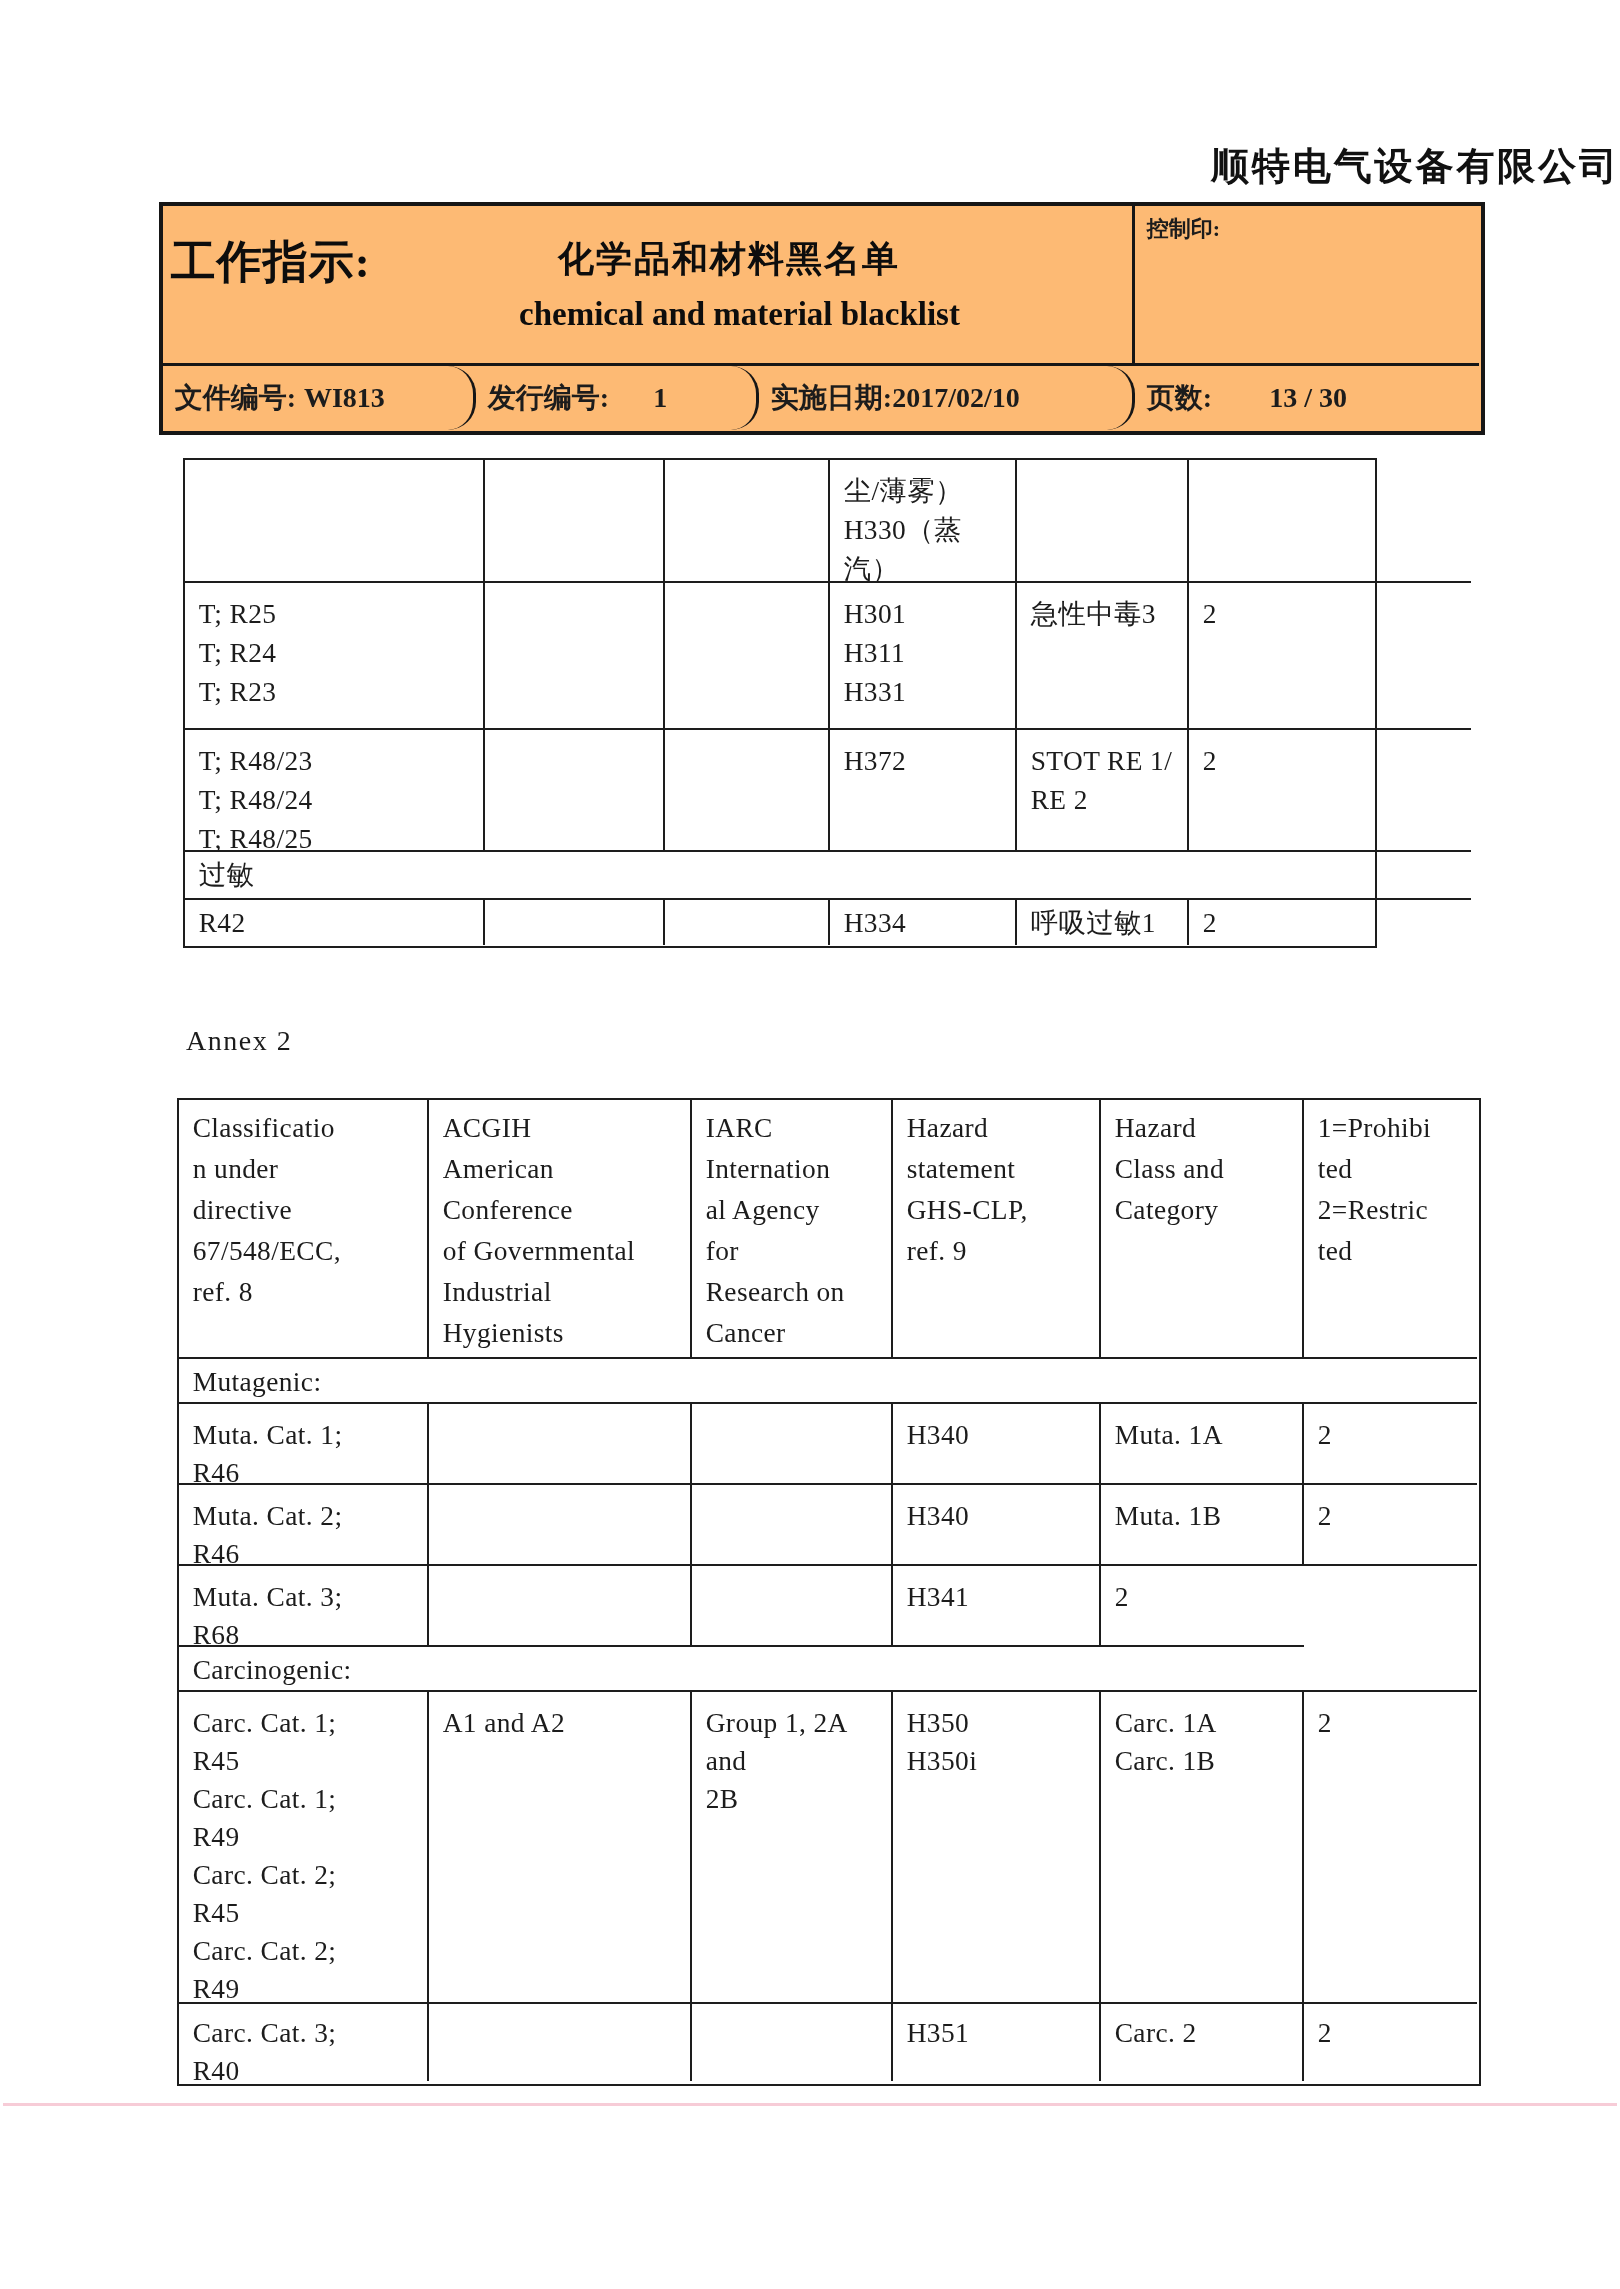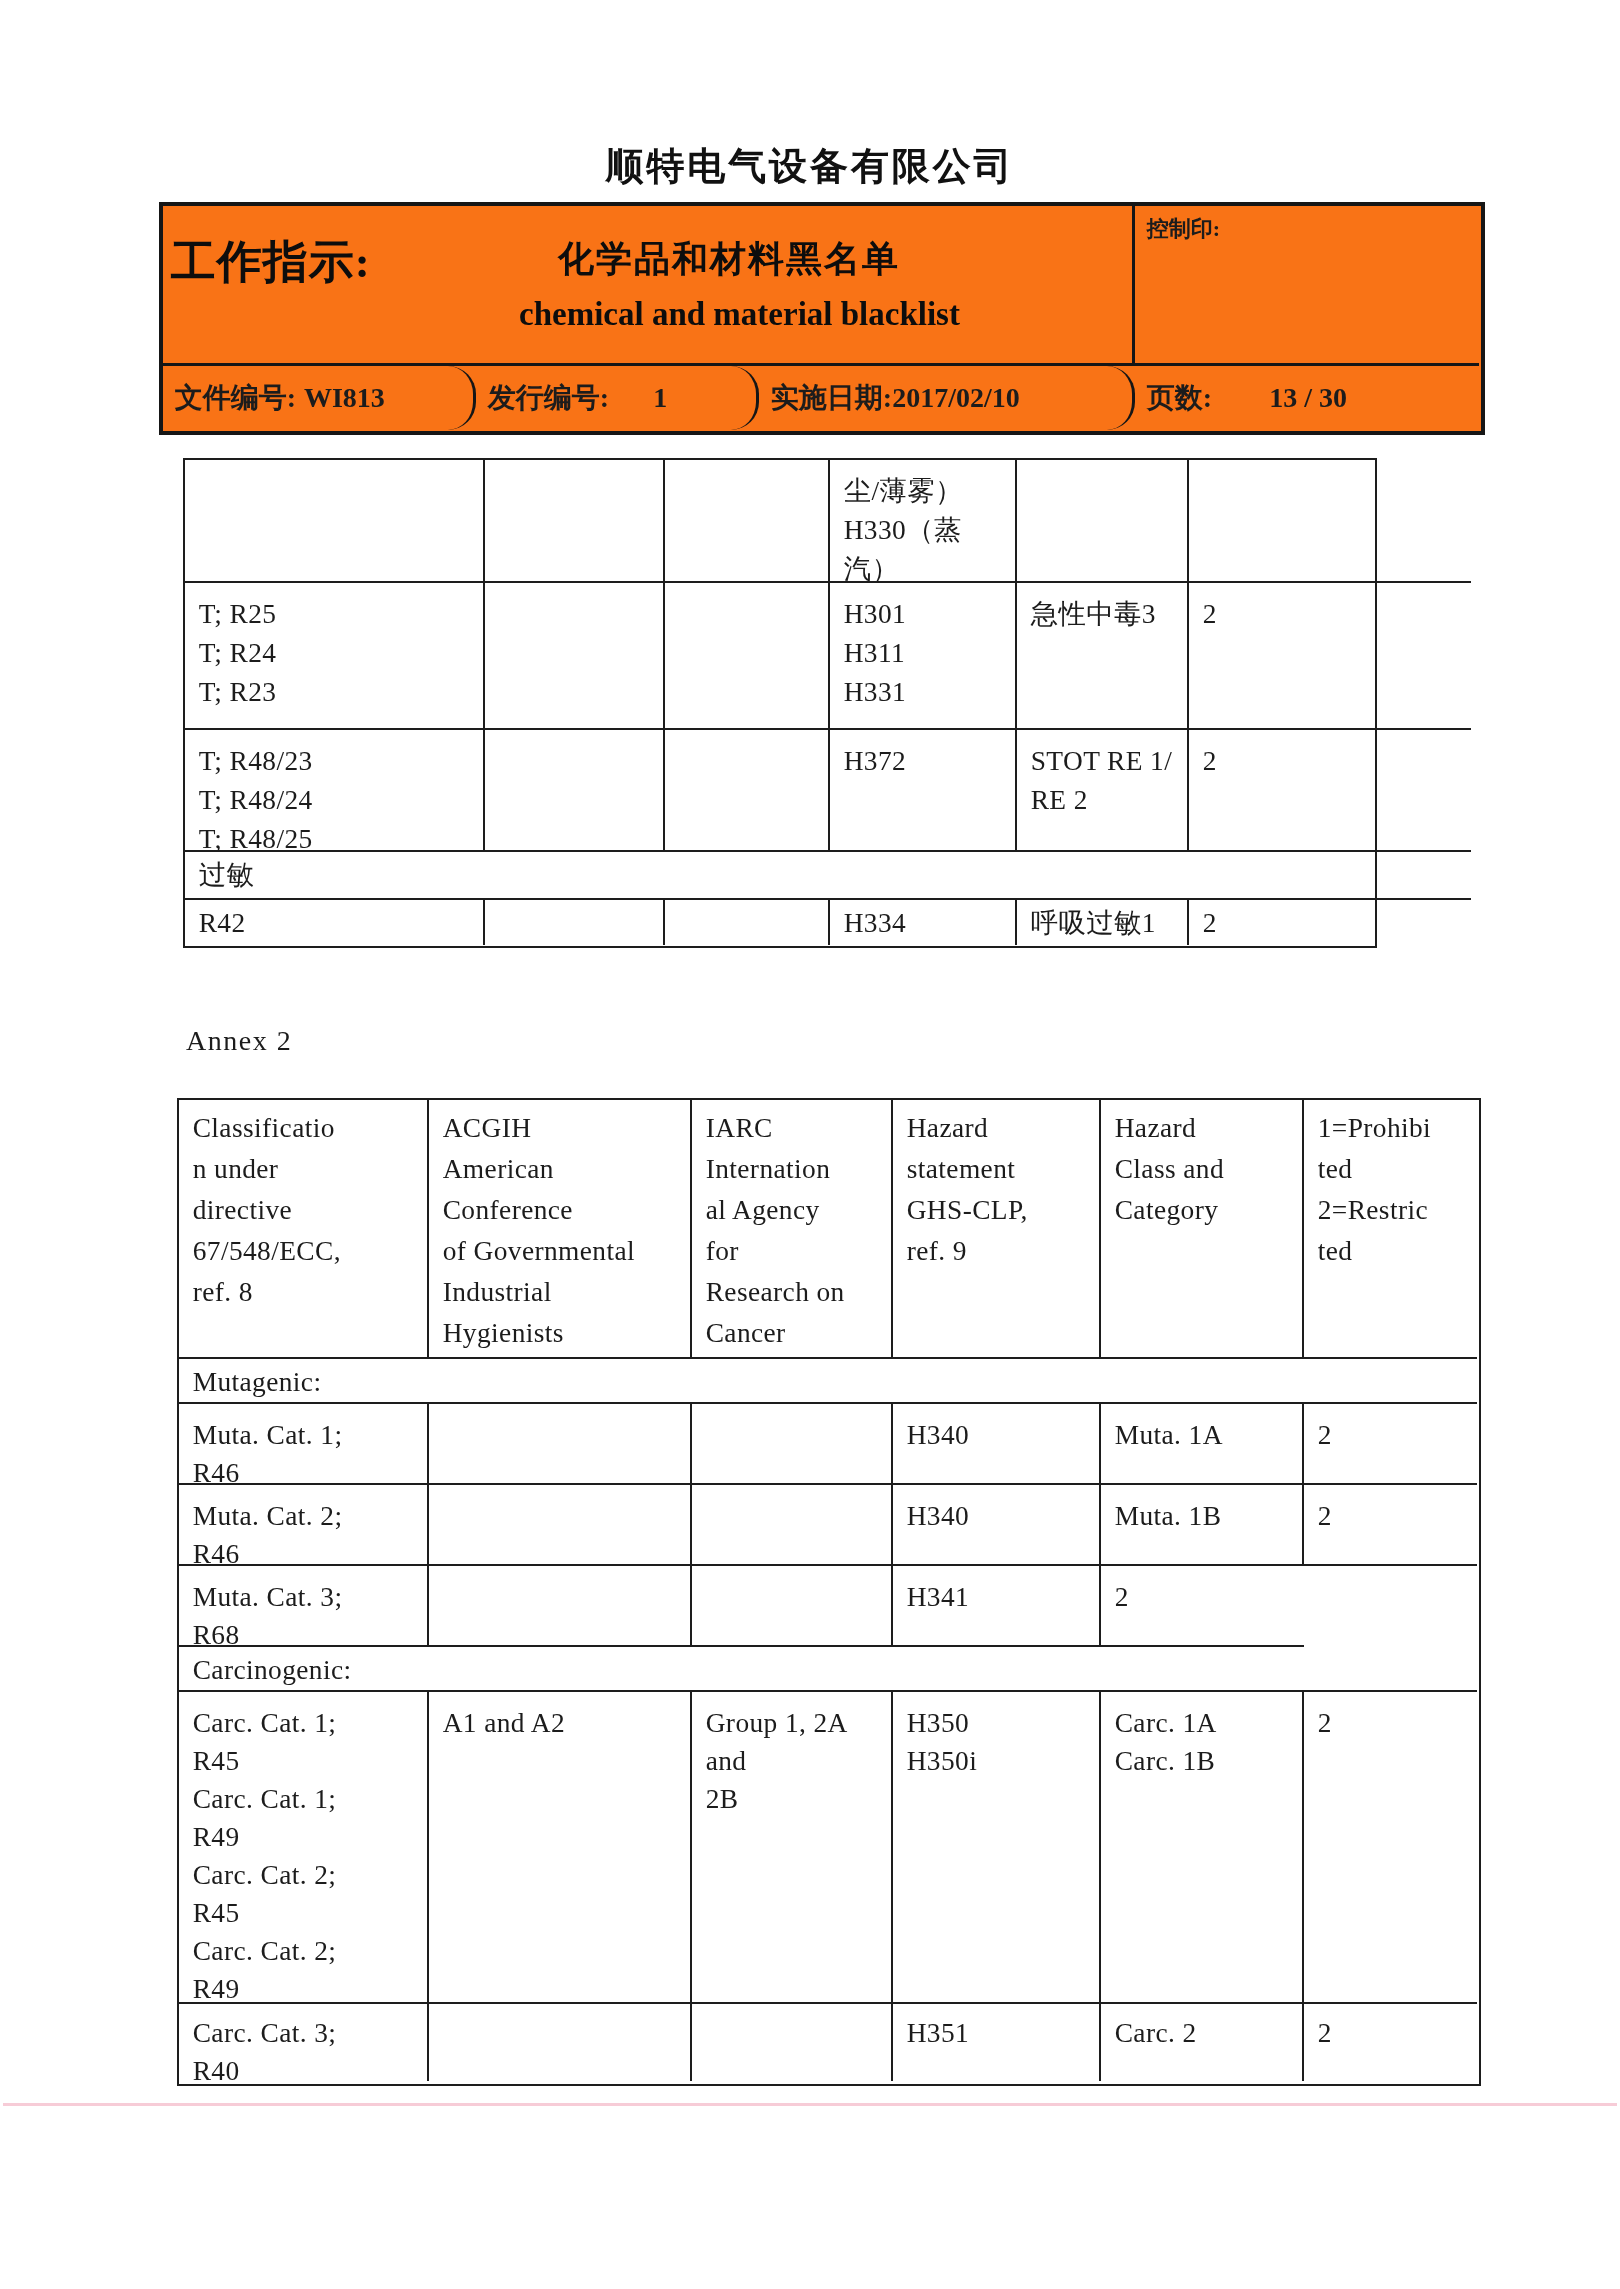--- a/index.html
+++ b/index.html
@@ -8,33 +8,33 @@
     position: relative;
     width: 1620px; height: 2290px;
     background: #ffffff;
     font-family: "Liberation Serif","DejaVu Serif",serif;
     color: #1c1c1c;
     overflow: hidden;
   }
   
   #company-title {
     position: absolute; top: 141px; left: 0; right: 0;
-    text-align: center;
+    text-align: right;
     font-size: 38px; font-weight: 700; letter-spacing: 2.9px;
     color: #111;
   }
   
   #header-table {
     position: absolute; left: 159px; top: 202px;
     width: 1326px; height: 233px;
     border: 4.9px solid #161616;
     display: grid;
     grid-template-columns: 313px 283px 376px 344px;
     grid-template-rows: 160px 64px;
-    background: #f97316;
+    background: #fdba74;
   }
   #header-table .hc { border-right: 3.9px solid #161616; border-bottom: 3.9px solid #161616; }
   #header-table .hc.nr { border-right: none; }
   #header-table .hc.nb { border-bottom: none; }
   #header-main-cell { grid-column: 1 / 4; position: relative; }
   #work-instruction-label {
     position: absolute; left: 7.8px; top: 25.5px;
     font-size: 45px; font-weight: 700; letter-spacing: 1px; color:#0d0d0d;
   }
   #doc-title-zh {

